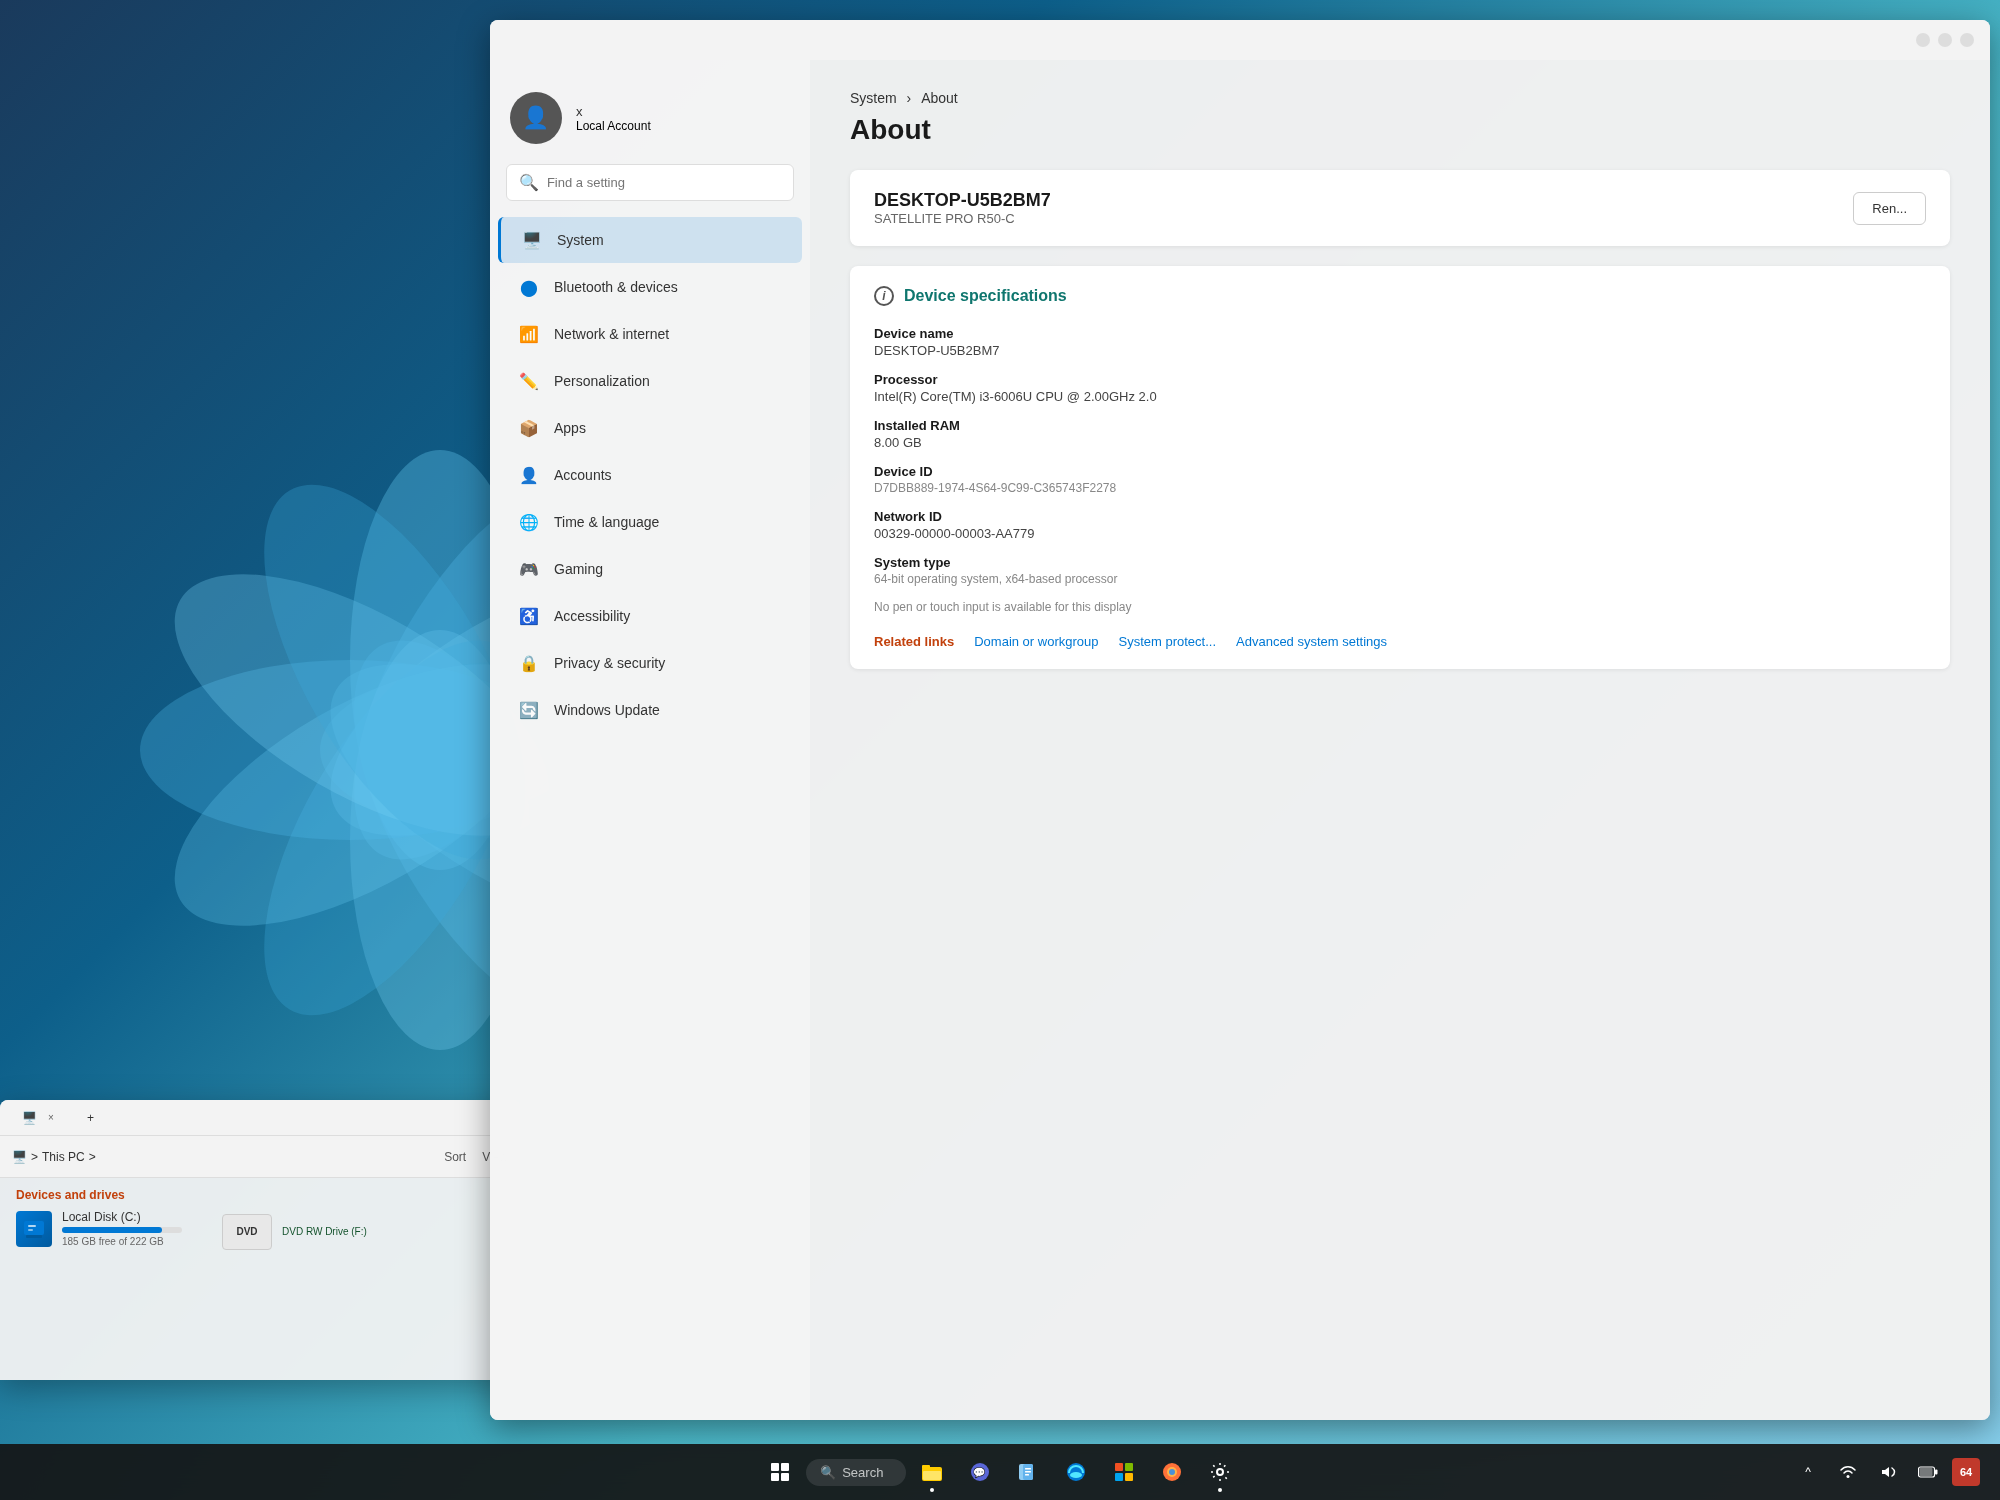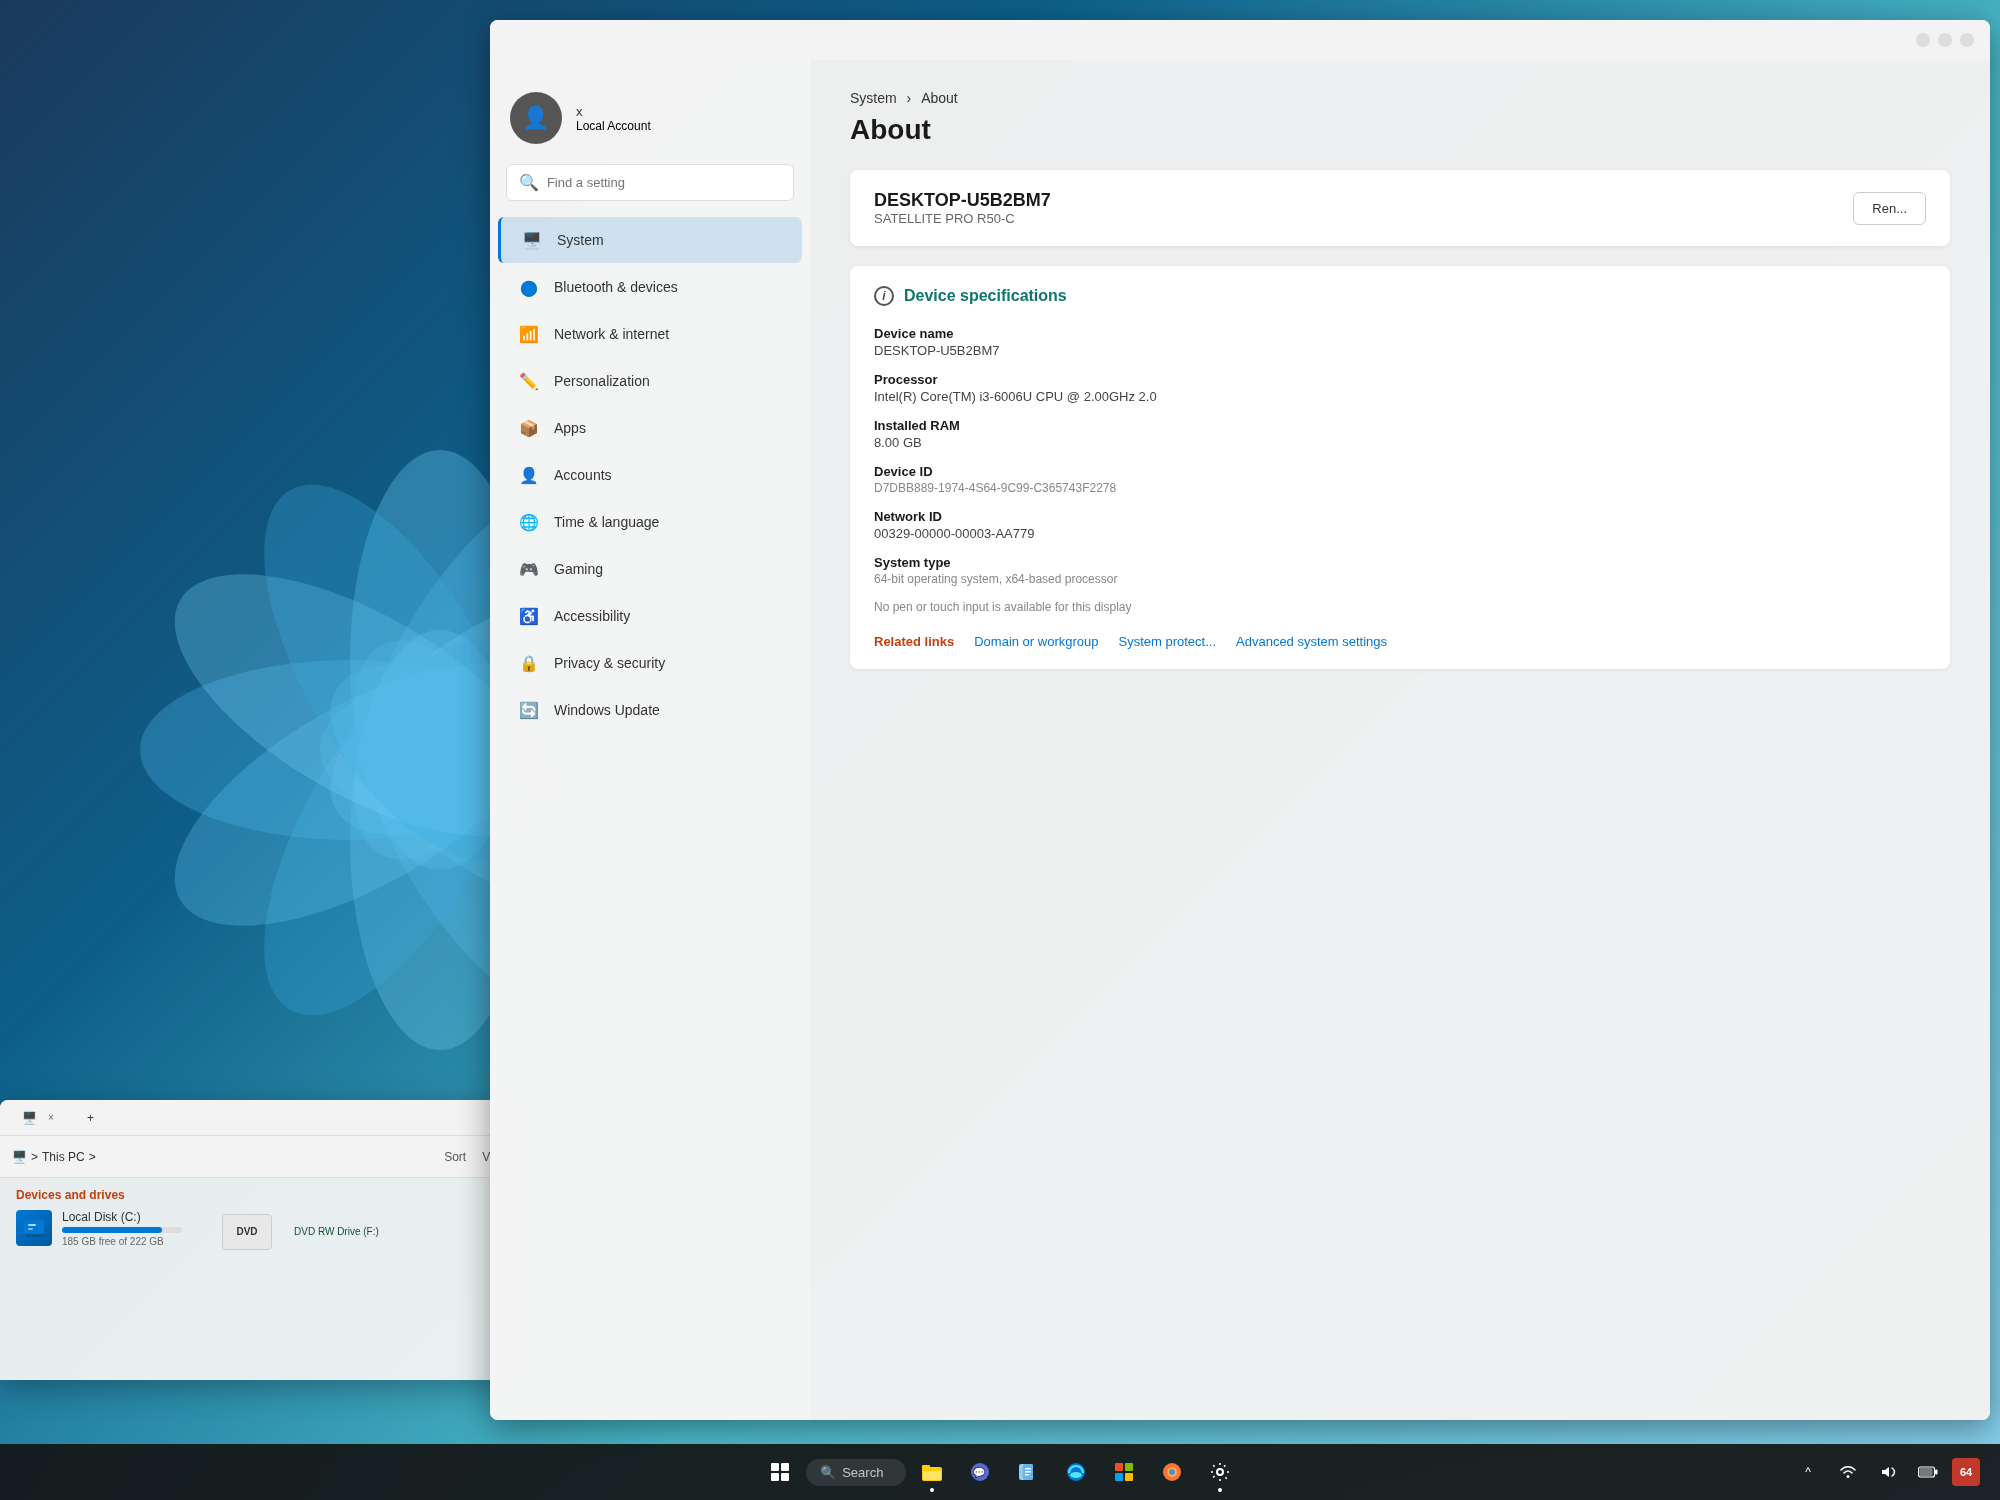--- a/index.html
+++ b/index.html
@@ -111,21 +111,21 @@
 
     .fe-section-title {
       font-size: 12px;
       font-weight: 600;
       color: #c2410c;
       margin-bottom: 8px;
     }
 
     .fe-drive {
       display: flex;
-      align-items: flex-start;
+      align-items: center;
       gap: 10px;
       margin-bottom: 6px;
     }
 
     .drive-icon {
       width: 36px; height: 36px;
       background: linear-gradient(135deg, #0078d4, #005a9e);
       border-radius: 4px;
       display: flex; align-items: center; justify-content: center;
       color: white;
@@ -135,21 +135,21 @@
 
     .drive-info { flex: 1; }
     .drive-name { font-size: 12px; font-weight: 500; color: #333; }
     .drive-bar-container { width: 120px; height: 6px; background: #ddd; border-radius: 3px; margin: 3px 0; }
     .drive-bar { height: 100%; background: #0078d4; border-radius: 3px; }
     .drive-space { font-size: 10px; color: #666; }
 
     .dvd-drive {
       display: flex;
       align-items: center;
-      gap: 22px;
+      gap: 10px;
       margin-left: 160px;
     }
 
     .dvd-icon {
       width: 50px; height: 36px;
       background: #e8e8e8;
       border-radius: 4px;
       display: flex; align-items: center; justify-content: center;
       font-size: 10px;
       font-weight: bold;

